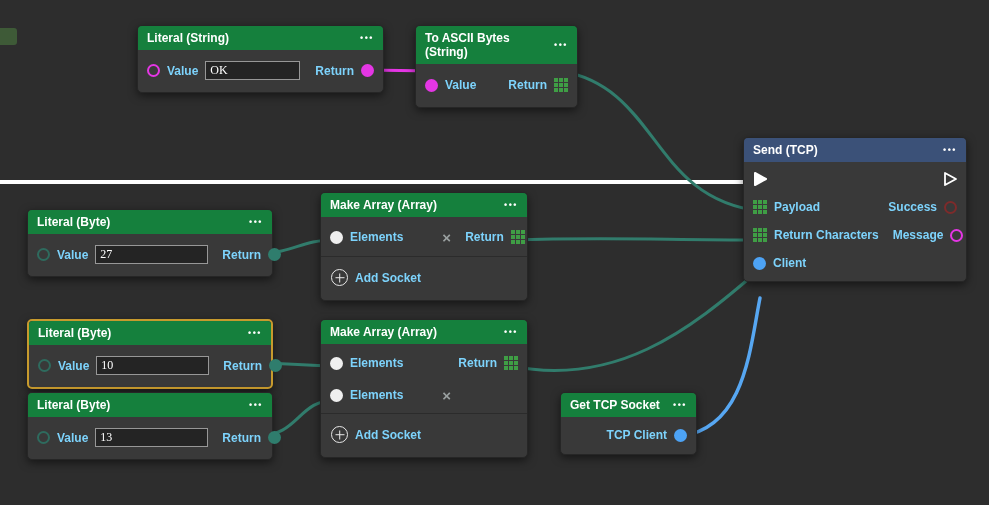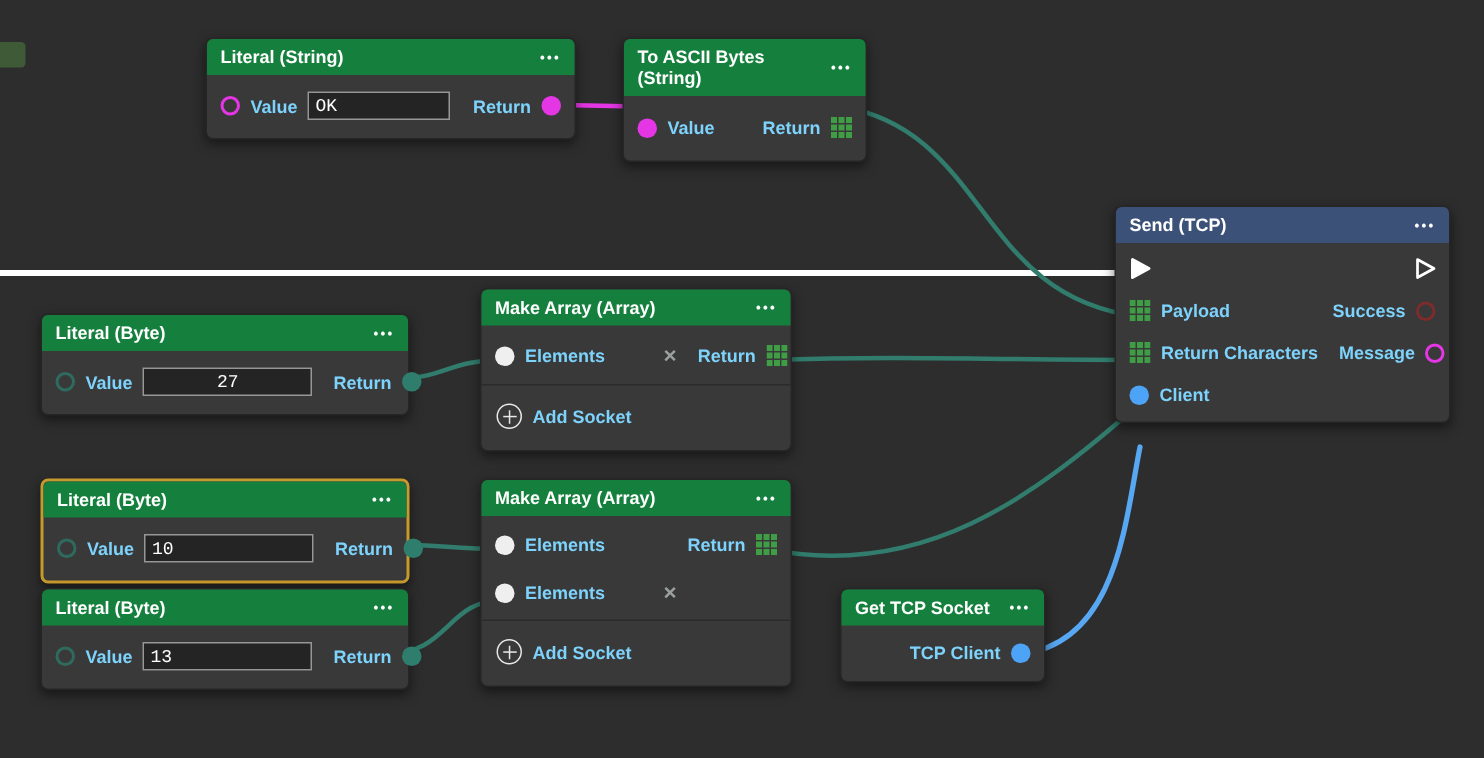--- a/index.html
+++ b/index.html
@@ -24,21 +24,21 @@
   .s-magenta-f{background:#e436e4}
   .s-magenta-h{border:2.5px solid #e436e4;background:transparent}
   .s-teal-f{background:#2f7d6d}
   .s-teal-h{border:2.5px solid #2e6b5e;background:transparent}
   .s-white-f{background:#efefef}
   .s-blue-f{background:#4da3f5}
   .s-red-h{border:2.5px solid #7d2b2b;background:transparent}
   .grid-socket{width:14px;height:14px;flex:none}
   .exec-icon{width:16px;height:16px;flex:none}
   .text-input{background:#242424;border:1px solid #979797;color:#fff;font-size:12px;height:19px;
-              padding:0 4px;font-family:Liberation Mono, monospace;}
+              padding:0 4px;font-family:Liberation Serif, serif;}
   .remove-icon{color:#9aa0a0;font-size:15px;font-weight:bold;line-height:13px;cursor:pointer}
   .divider{height:1px;background:#2b2b2b;margin:2px 0}
   .plus-icon{width:17px;height:17px;border:1.6px solid #e8e8e8;border-radius:50%;
              position:relative;flex:none}
   .plus-icon::before,.plus-icon::after{content:"";position:absolute;background:#e8e8e8;
              left:50%;top:50%;transform:translate(-50%,-50%)}
   .plus-icon::before{width:9px;height:1.6px}
   .plus-icon::after{width:1.6px;height:9px}
   .fragment{position:absolute;z-index:2;background:#3e5a37;border-radius:0 3px 3px 0}
 </style>
@@ -161,21 +161,21 @@
 
   <div class="node" style="left:27px;top:209px;width:246px">
     <div class="node-header header-green">
       <span>Literal (Byte)</span>
       <span class="menu-icon">•••</span>
     </div>
     <div class="node-body">
       <div class="row">
         <span class="socket s-teal-h"></span>
         <span class="lbl">Value</span>
-        <input class="text-input" style="width: 113px; text-align: center;" value="27">
+        <input class="text-input" style="width: 113px;" value="27">
         <span class="spacer"></span>
         <span class="lbl">Return</span>
         <span class="socket s-teal-f"></span>
       </div>
     </div>
   </div>
 
   <div class="node" style="left:320px;top:192px;width:208px">
     <div class="node-header header-green">
       <span>Make Array (Array)</span>

